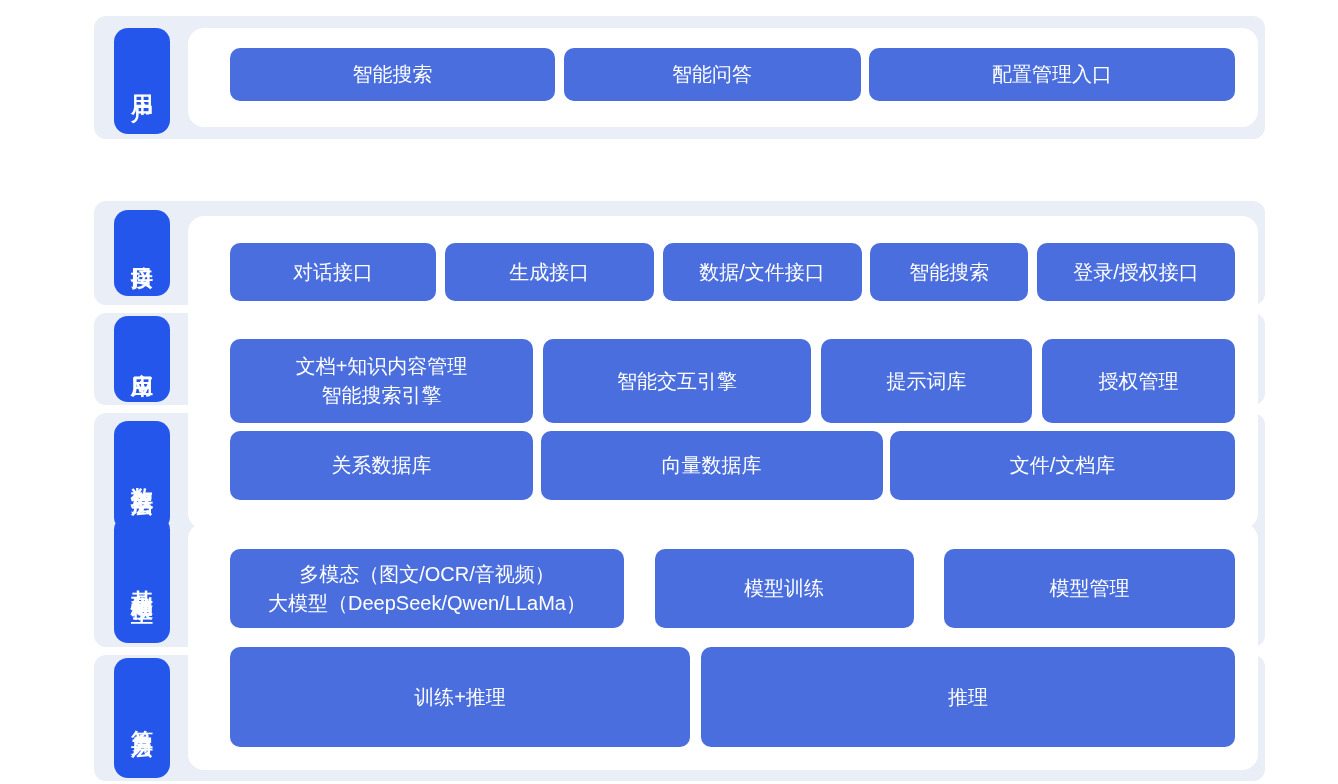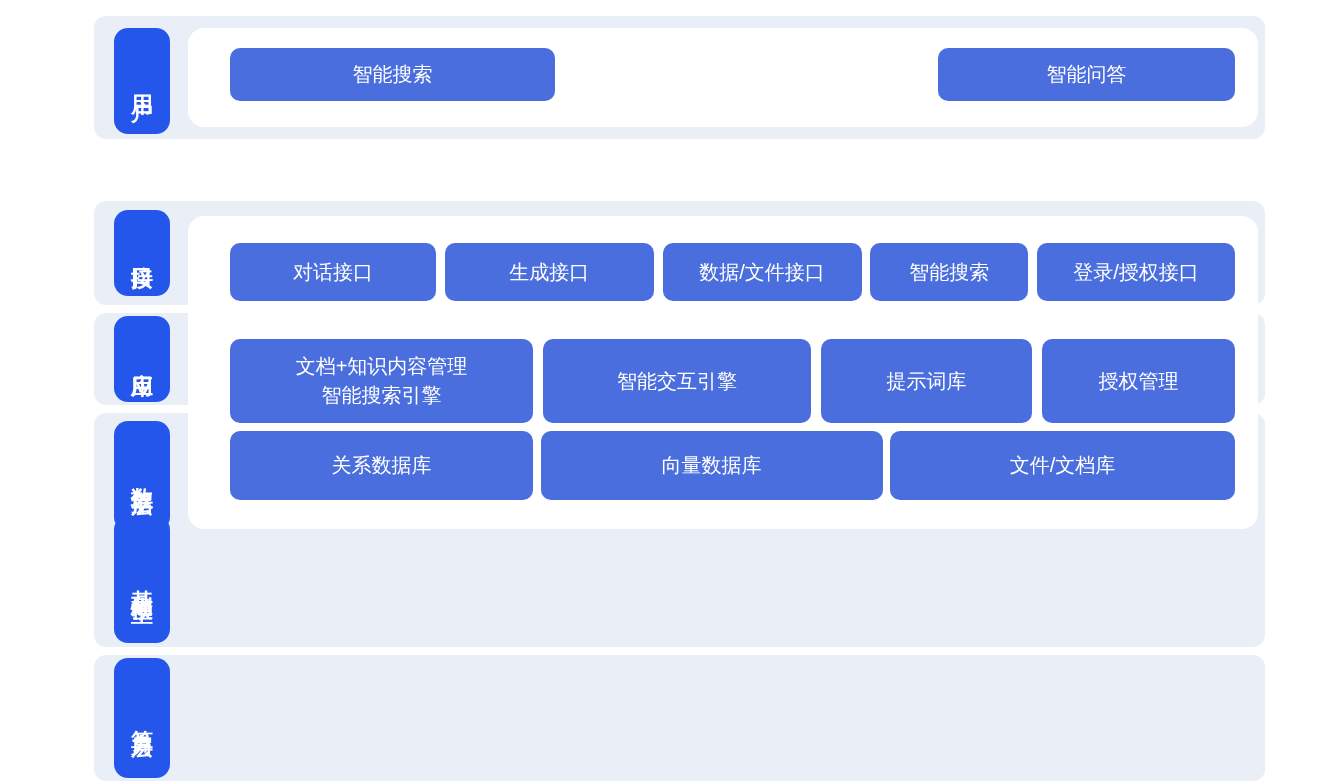--- a/index.html
+++ b/index.html
@@ -74,20 +74,21 @@
 
 <div class="canvas">
 
   <div class="group g1">
     <div class="row-bg rb1"></div>
     <div class="tile t1">用户</div>
     <div class="panel">
       <div class="btn-row r1">
         <div class="btn" style="width:325px">智能搜索</div>
         <div class="btn" style="width:297px">智能问答</div>
+        <div class="btn" style="width:366px">配置管理入口</div>
       </div>
     </div>
   </div>
 
   <div class="group g2">
     <div class="row-bg rb1"></div>
     <div class="row-bg rb2"></div>
     <div class="row-bg rb3"></div>
     <div class="tile t1">接口</div>
     <div class="tile t2">应用</div>
@@ -113,16 +114,28 @@
         <div class="btn" style="width:345px">文件/文档库</div>
       </div>
     </div>
   </div>
 
   <div class="group g3">
     <div class="row-bg rb1"></div>
     <div class="row-bg rb2"></div>
     <div class="tile t1">基础模型</div>
     <div class="tile t2">算力层</div>
+    <div class="panel">
+      <div class="btn-row r1">
+        <div class="btn" style="width:394px">多模态（图文/OCR/音视频）
+大模型（DeepSeek/Qwen/LLaMa）</div>
+        <div class="btn" style="width:259px">模型训练</div>
+        <div class="btn" style="width:291px">模型管理</div>
+      </div>
+      <div class="btn-row r2">
+        <div class="btn" style="width:460px">训练+推理</div>
+        <div class="btn" style="width:534px">推理</div>
+      </div>
+    </div>
   </div>
 
   <div class="bottom-bar"></div>
 </div>
 
 </body></html>

